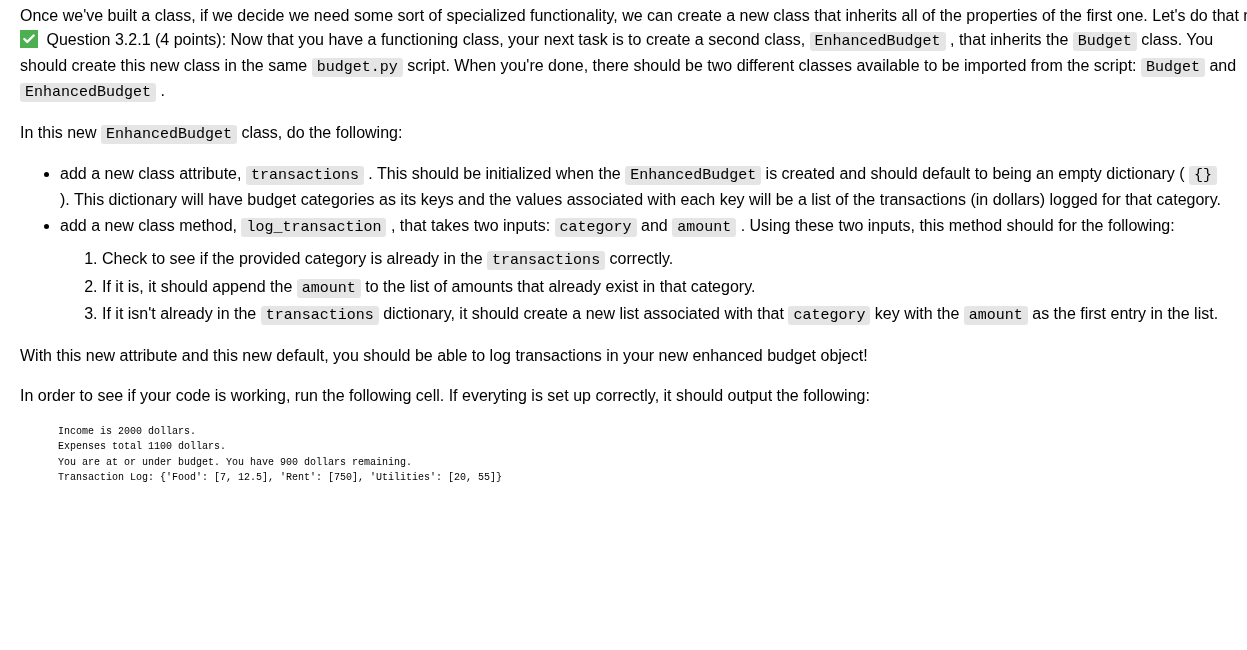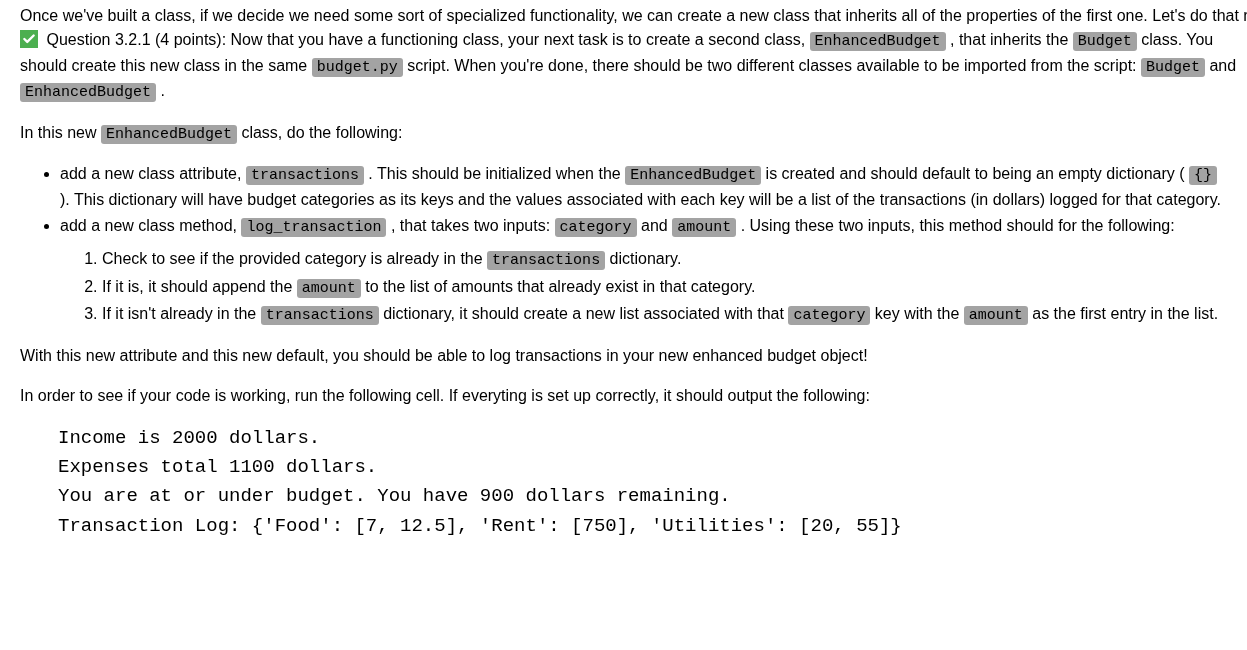--- a/index.html
+++ b/index.html
@@ -9,30 +9,30 @@
     color: #000;
     margin: 0;
     padding: 4px 0 20px 20px;
     width: 1247px;
     box-sizing: border-box;
     overflow: hidden;
   }
   p { margin: 0 0 16px 0; }
   code {
     font-family: "SFMono-Regular", Consolas, "Liberation Mono", Menlo, monospace;
-    background: #a3a3a3;
+    background: #e5e5e5;
     padding: 1px 5px;
     border-radius: 3px;
     font-size: 15px;
   }
   pre {
     font-family: "SFMono-Regular", Consolas, "Liberation Mono", Menlo, monospace;
     background: transparent;
     margin: 0 0 0 38px;
-    font-size: 19px;
+    font-size: 10px;
     line-height: 1.55;
     white-space: pre;
   }
   ul { margin: 0 16px 16px 0; padding-left: 40px; }
   ol { margin: 8px 0 0 0; padding-left: 42px; }
   li { margin-bottom: 2px; }
   ol li { margin-bottom: 2px; }
   .check {
     display: inline-flex;
     align-items: center;
@@ -66,21 +66,21 @@
   <span>In this new </span><code>EnhancedBudget</code><span> class, do the following:</span>
 </p>
 
 <ul>
   <li>
     <span>add a new class attribute, </span><code>transactions</code><span> . This should be initialized when the </span><code>EnhancedBudget</code><span> is created and should default to being an empty dictionary ( </span><code>{}</code><span> ). This dictionary will have </span><strong>budget categories as its keys</strong><span> and the </span><strong>values associated with each key will be a list of the transactions (in dollars)</strong><span> logged for that category.</span>
   </li>
   <li>
     <span>add a new class method, </span><code>log_transaction</code><span> , that takes two inputs: </span><code>category</code><span> and </span><code>amount</code><span> . Using these two inputs, this method should for the following:</span>
     <ol>
-      <li><span>Check to see if the provided category is already in the </span><code>transactions</code><span> dictionary.</span></li>
+      <li><span>Check to see if the provided category is already in the </span><code>transactions</code><span> correctly.</span></li>
       <li><span>If it is, it should append the </span><code>amount</code><span> to the list of amounts that already exist in that category.</span></li>
       <li><span>If it isn't already in the </span><code>transactions</code><span> dictionary, it should create a new list associated with that </span><code>category</code><span> key with the </span><code>amount</code><span> as the first entry in the list.</span></li>
     </ol>
   </li>
 </ul>
 
 <p>With this new attribute and this new default, you should be able to log transactions in your new enhanced budget object!</p>
 <p>In order to see if your code is working, run the following cell. If everyting is set up correctly, it should output the following:</p>
 
 <pre>Income is 2000 dollars.

